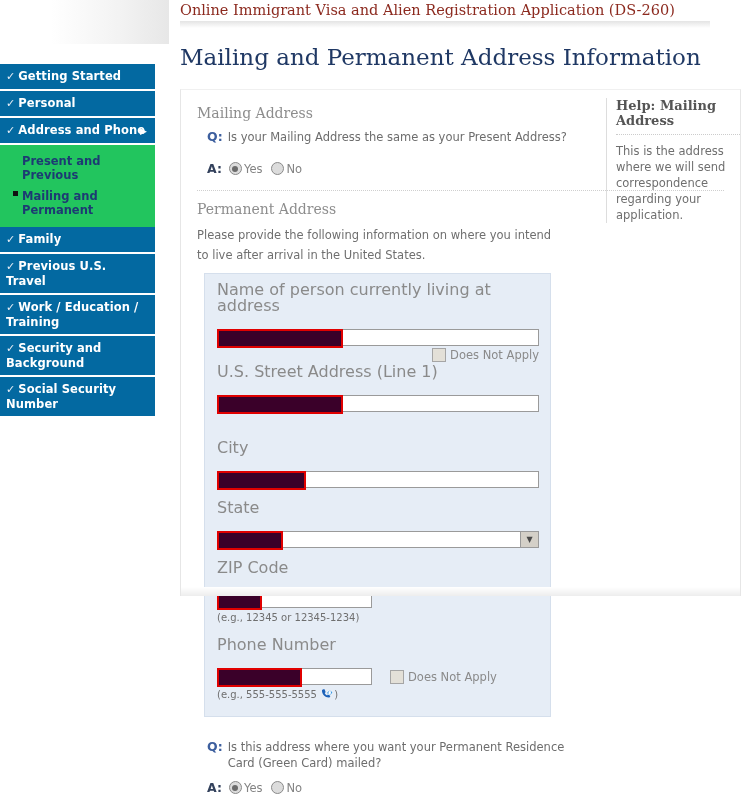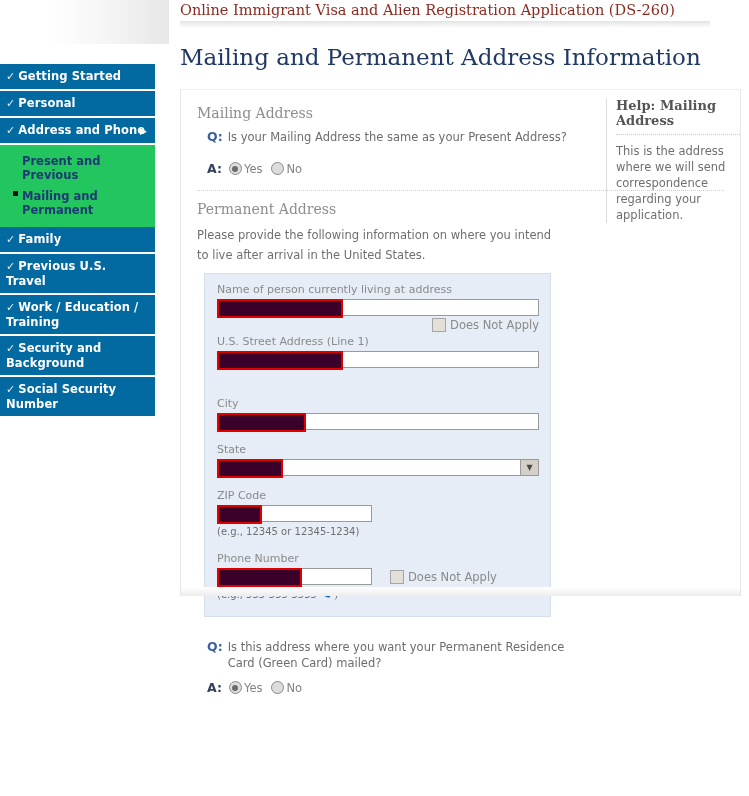--- a/index.html
+++ b/index.html
@@ -233,24 +233,24 @@
   .form-panel {
     background: #e6edf6;
     border: 1px solid #d5dfec;
     width: 347px;
     margin-left: 7px;
     padding: 8px 10px 12px 12px;
     box-sizing: border-box;
   }
   .field { margin-bottom: 2px; }
   .field-label {
-    font-size: 11px;
+    font-size: 16px;
     color: #8a8a8a;
     line-height: 16px;
-    padding-bottom: 1px;
+    padding-bottom: 15px;
   }
   .field-label i { font-style: italic; }
   .txt {
     position: relative;
     width: 322px;
     height: 17px;
     background: #ffffff;
     border: 1px solid #9a9a9a;
     box-sizing: border-box;
   }

